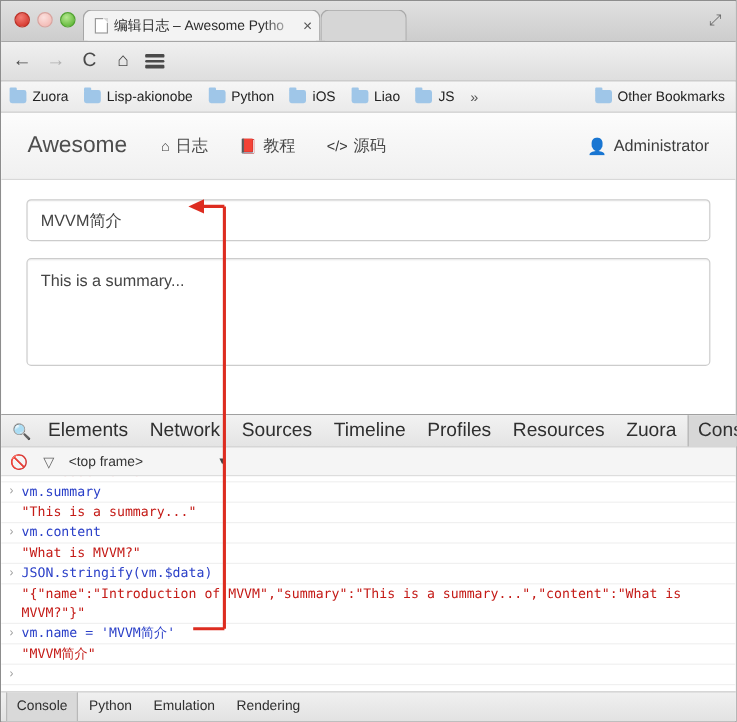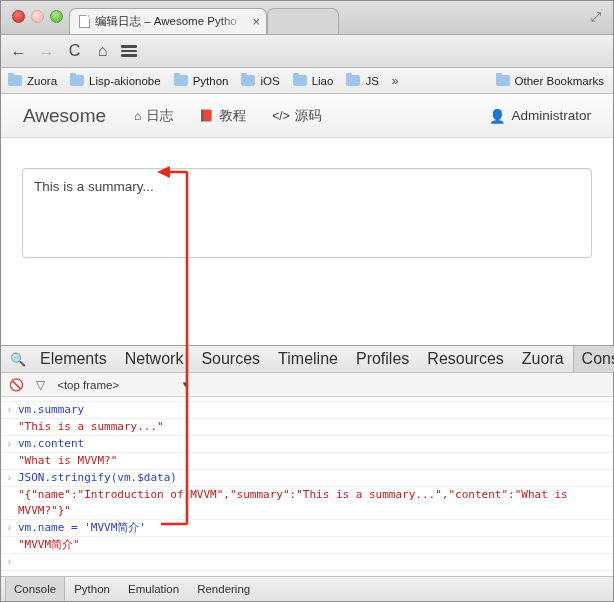--- a/index.html
+++ b/index.html
@@ -134,21 +134,21 @@
   }
   .bm-chevrons { margin-right: 13px; color: #555; font-size: 12px; }
   .bm.right { margin-left: auto; margin-right: 2px; }
 
   
   .viewport {
     flex: 1; position: relative; background: #fff;
     overflow: hidden; min-height: 0;
   }
   .site-nav {
-    height: 44px;
+    height: 56px;
     background: linear-gradient(#fcfcfc, #f0f0f0);
     border-bottom: 1px solid #d8d8d8;
     display: flex; align-items: center; padding: 0 22px; justify-content: center;
   }
   .brand { font-size: 19px; color: #4e4e4e; margin-right: 28px; }
   .site-link {
     font-size: 13.5px; color: #4a4a4a; display: flex; align-items: center;
     margin-right: 26px; gap: 5px;
   }
   .site-link .ico { font-size: 12px; color: #3a3a3a; }
@@ -338,20 +338,21 @@
         <span>源码</span>
       </span>
 
       <span class="site-user">
         <span class="ico">👤</span>
         <span>Administrator</span>
       </span>
     </div>
 
     <div class="form-area">
+      <input class="field title-input" type="text" value="MVVM简介" style="">
       <textarea class="field summary-area" style="">This is a summary...</textarea>
     </div>
 
   </div>
 
   <div class="devtools">
 
     <div class="dt-toolbar">
       <span class="dt-search">🔍</span>
       <span class="dt-tab">Elements</span>

